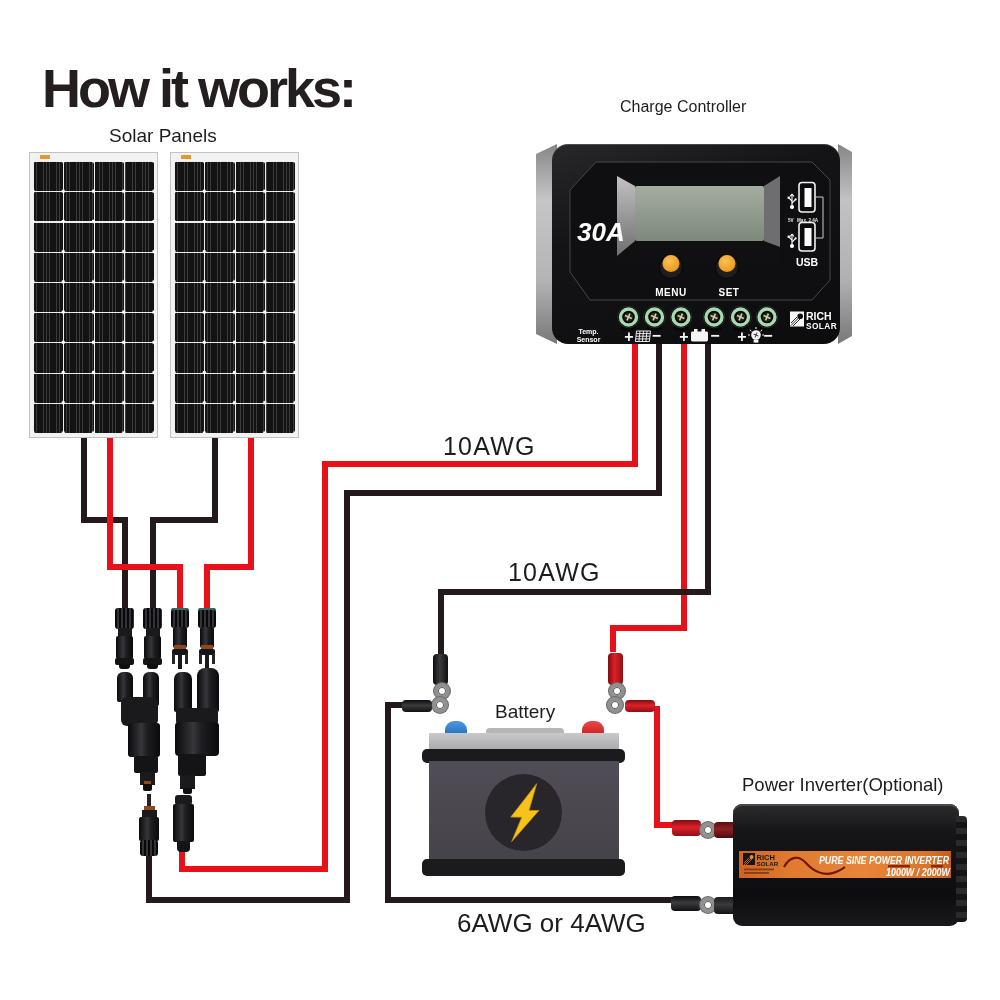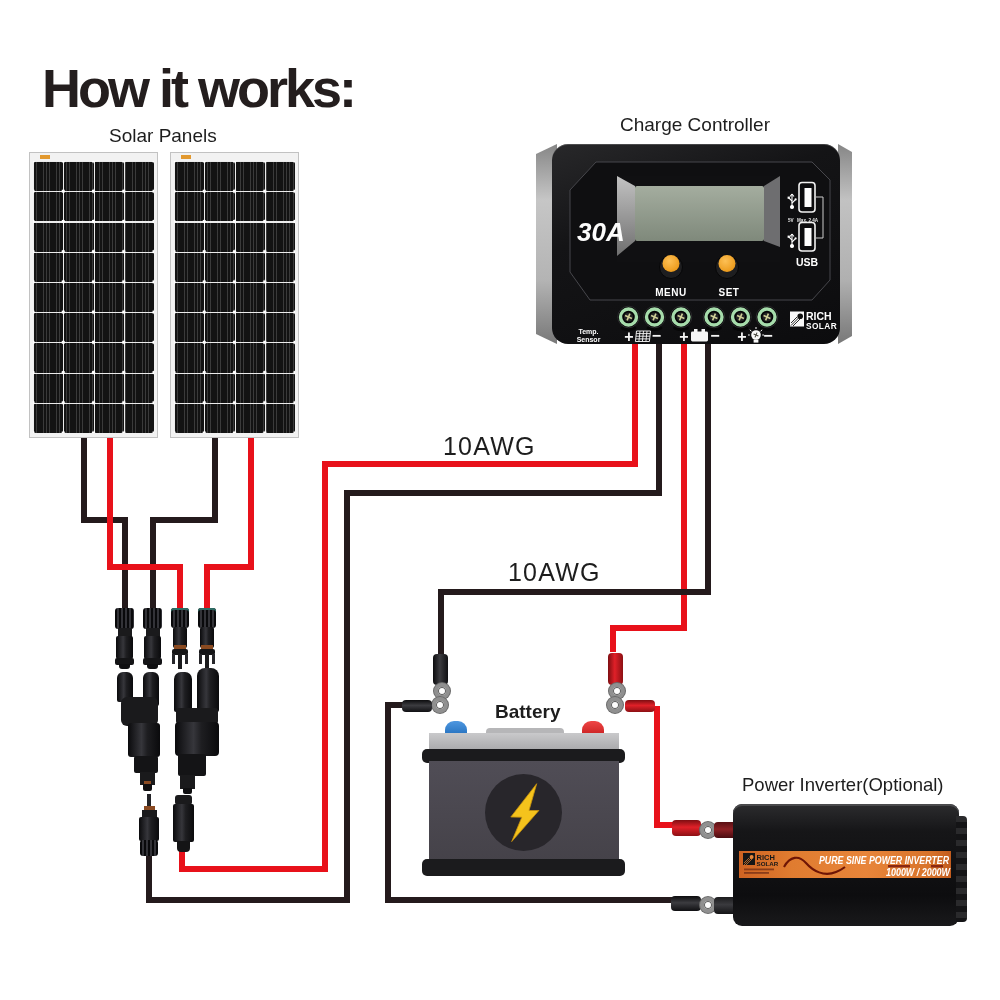--- a/index.html
+++ b/index.html
@@ -29,25 +29,26 @@
   .ring{position:absolute;border-radius:50%;background:#fdfdfd;
     border:4px solid #909090;box-sizing:border-box;width:16px;height:16px;
     box-shadow:inset 0 0 0 1px #5e5e5e, 0 0 0 1px #6a6a6a;}
 </style>
 </head>
 <body>
 <div id="stage">
 
   <div class="lbl" style="left:42px;top:57px;font-size:54px;font-weight:bold;color:#241e1e;letter-spacing:-3px;text-align:center;">How it works:</div>
   <div class="lbl" style="left:109px;top:125px;font-size:19px;">Solar Panels</div>
-  <div class="lbl" style="left:620px;top:114px;font-size:19px;">Charge Controller</div>
+  <div class="lbl" style="left:620px;top:98px;font-size:16px;">Charge Controller</div>
   <div class="lbl" style="left:443px;top:432px;font-size:25px;letter-spacing:1.2px;">10AWG</div>
   <div class="lbl" style="left:508px;top:558px;font-size:25px;letter-spacing:1.2px;">10AWG</div>
-  <div class="lbl" style="left:495px;top:701px;font-size:19px;font-weight:bold;">Battery</div>
+  <div class="lbl" style="left:495px;top:701px;font-size:19px;">Battery</div>
   <div class="lbl" style="left:742px;top:774px;font-size:18.5px;">Power Inverter(Optional)</div>
+  <div class="lbl" style="left:457px;top:908px;font-size:26px;">6AWG or 4AWG</div>
 
   <div class="wire wk" style="left:81px;top:437px;width:6px;height:86px;"></div>
   <div class="wire wk" style="left:81px;top:517px;width:47px;height:6px;"></div>
   <div class="wire wk" style="left:122px;top:517px;width:6px;height:95px;"></div>
   <div class="wire wk" style="left:212px;top:437px;width:6px;height:86px;"></div>
   <div class="wire wk" style="left:150px;top:517px;width:68px;height:6px;"></div>
   <div class="wire wk" style="left:150px;top:517px;width:6px;height:95px;"></div>
 
   <div class="wire wr" style="left:107px;top:437px;width:6px;height:133px;"></div>
   <div class="wire wr" style="left:107px;top:564px;width:76px;height:6px;"></div>

